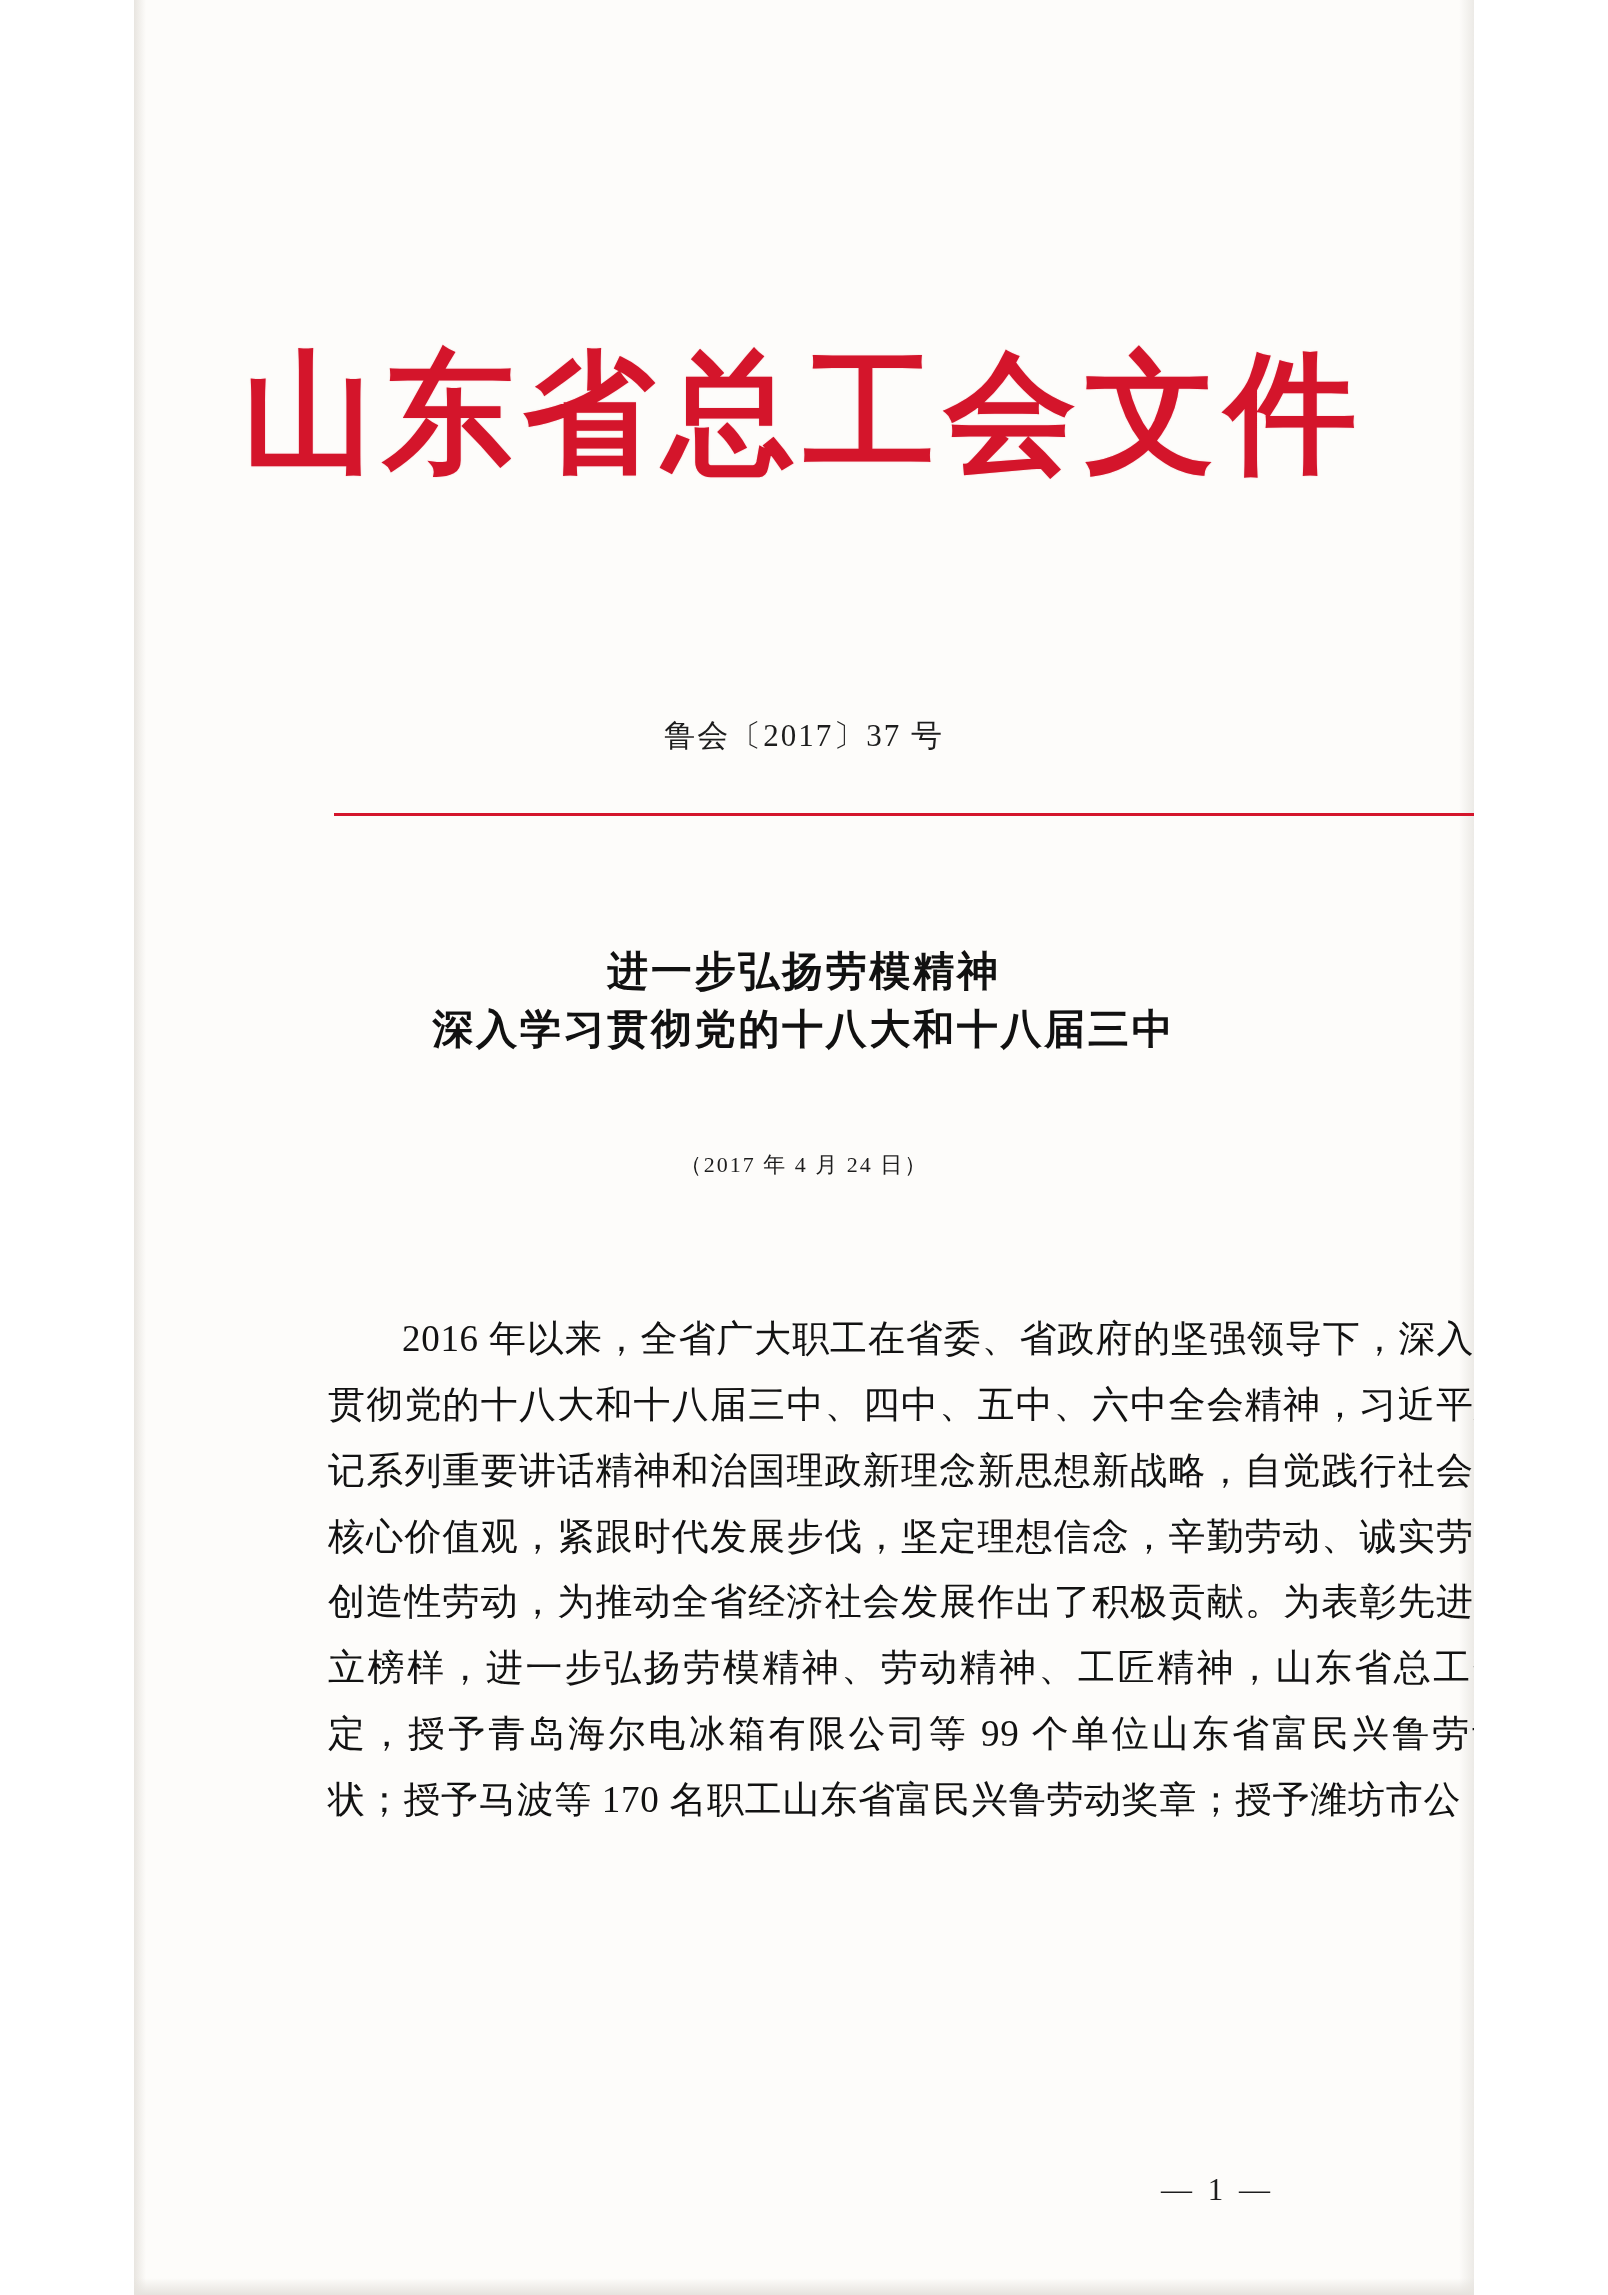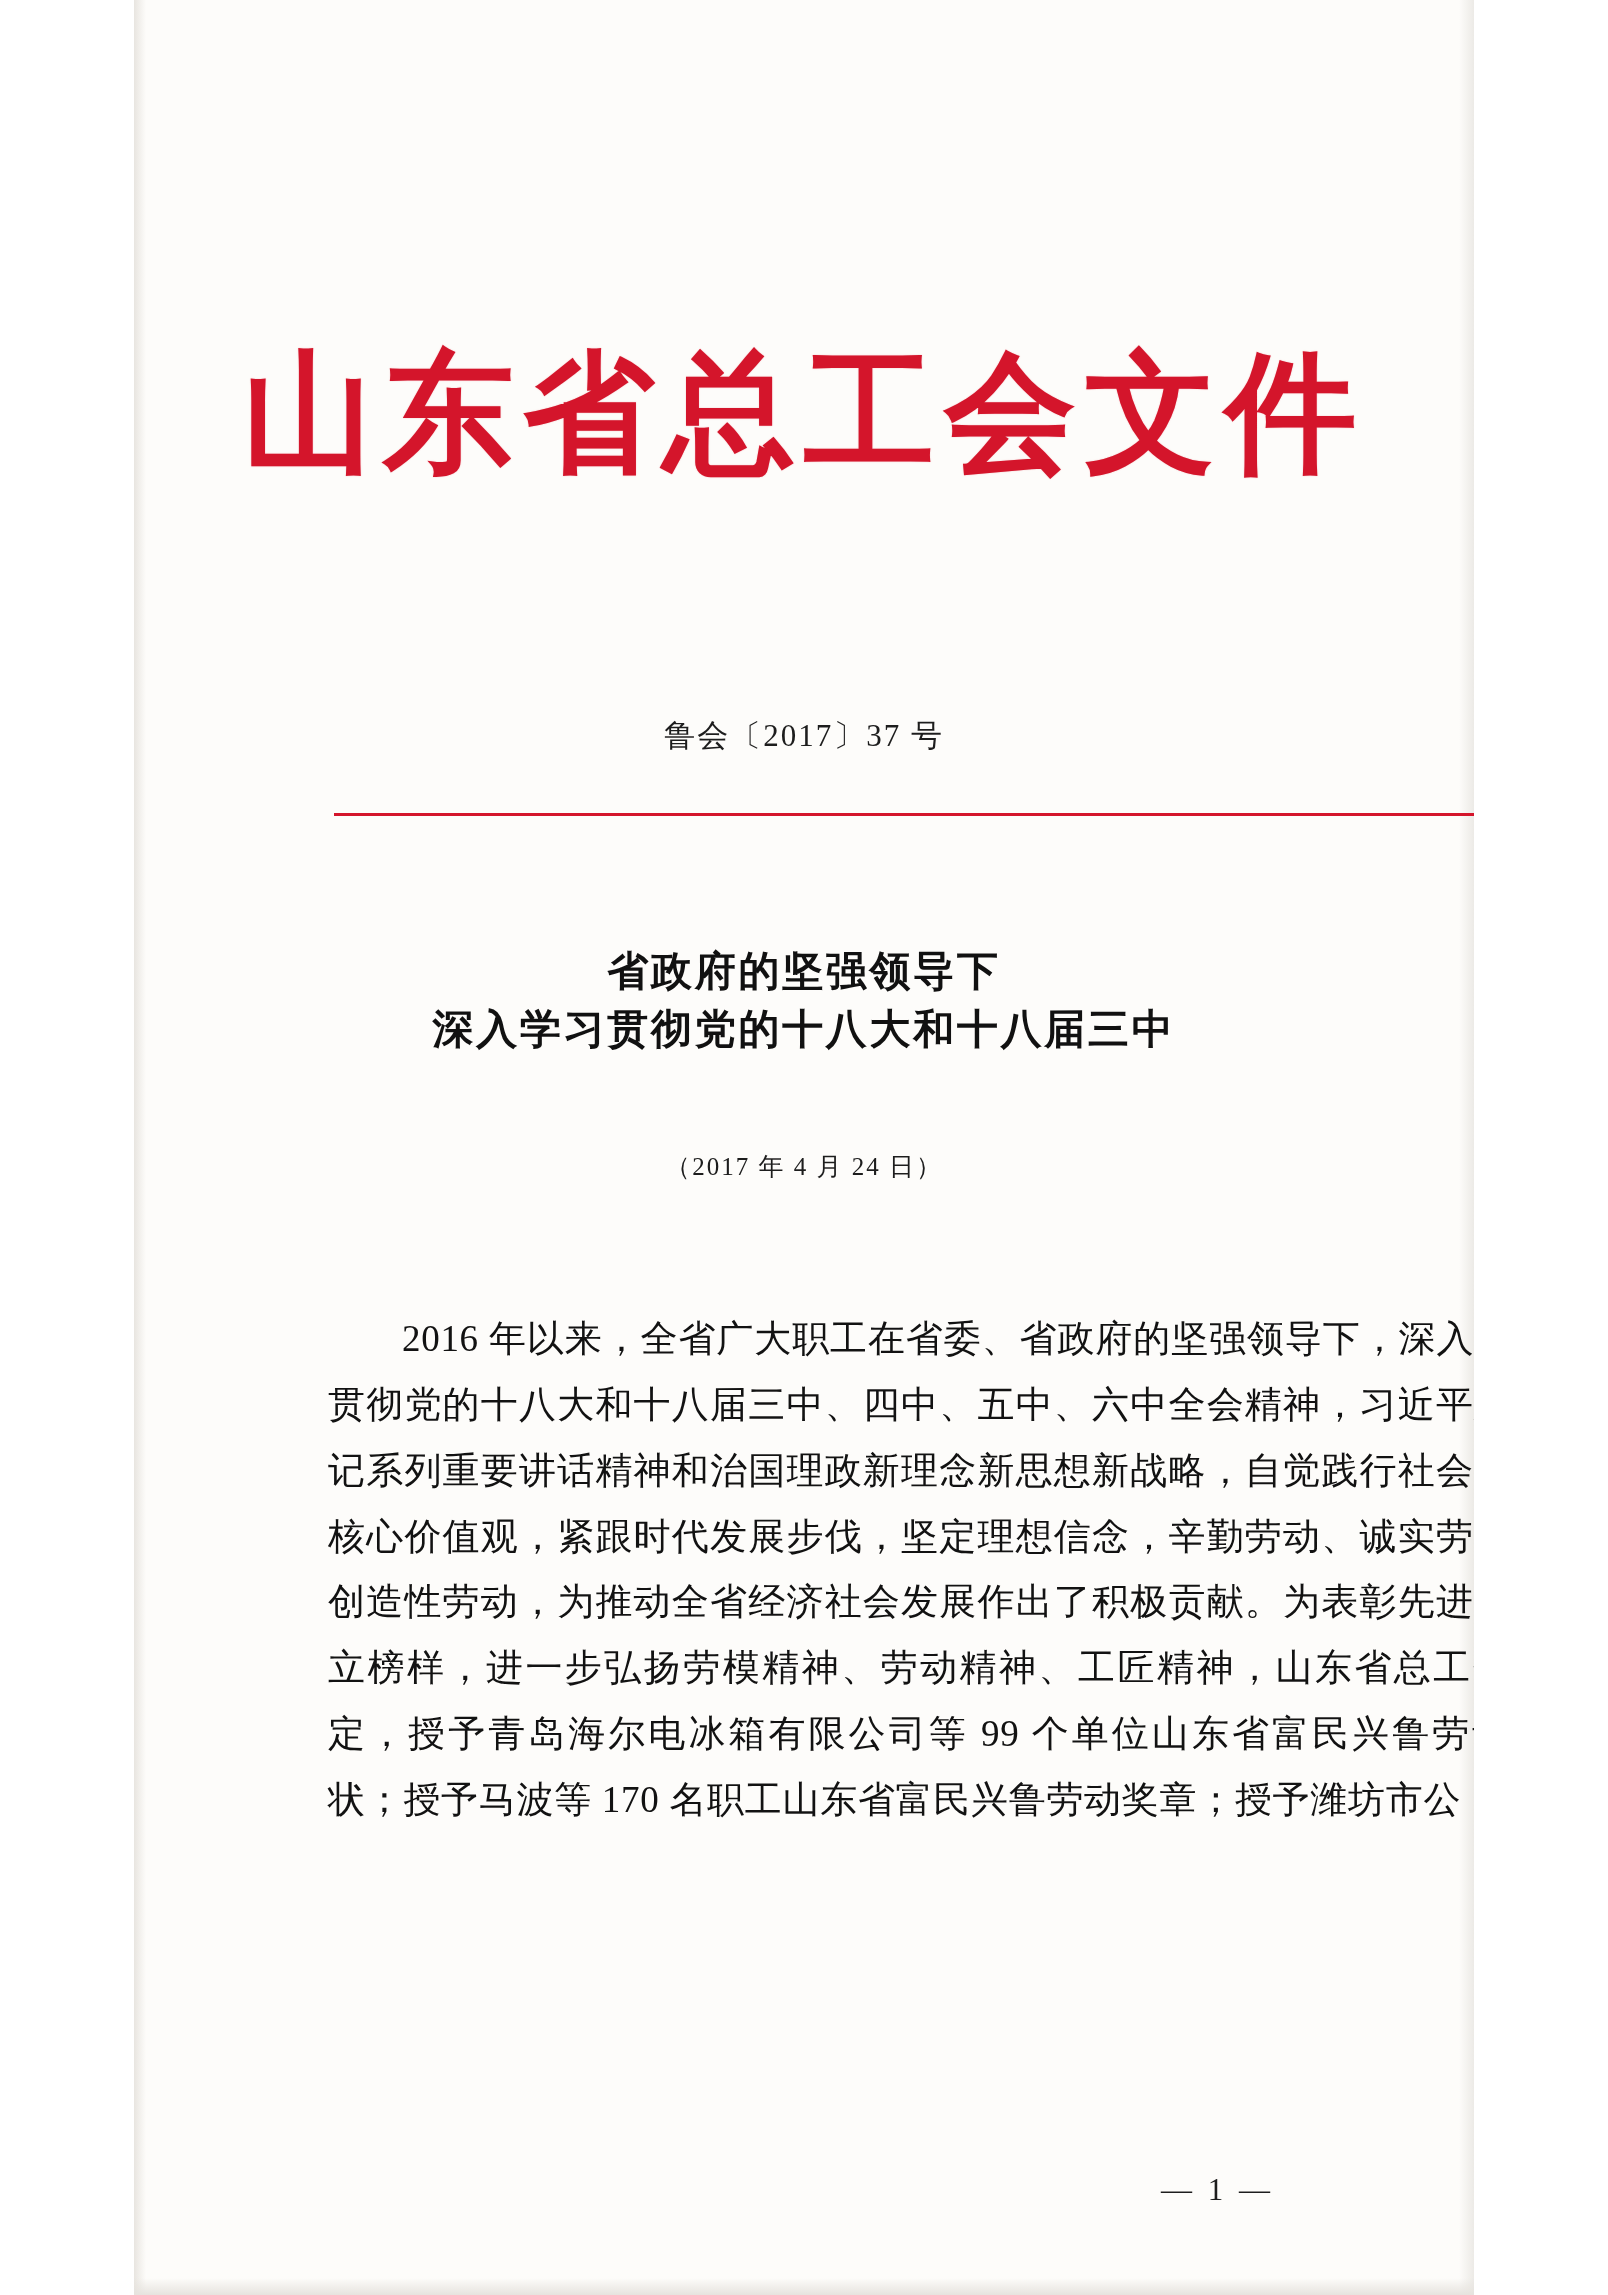--- a/index.html
+++ b/index.html
@@ -92,21 +92,21 @@
     line-height: 1.42;
     color: #111111;
   }
 
   .date-line {
     position: absolute;
     top: 1150px;
     left: 0;
     width: 100%;
     text-align: center;
-    font-size: 25px;
+    font-size: 22px;
     letter-spacing: 2px;
     color: #1d1d1d;
     font-family: "Liberation Serif", serif;
   }
 
   .body-text {
     position: absolute;
     top: 1306px;
     left: 194px;
     width: 1222px;
@@ -142,21 +142,21 @@
   <div class="paper-edge-right"></div>
   <div class="paper-edge-bottom"></div>
 
   <div class="masthead">山东省总工会文件</div>
 
   <div class="doc-number">鲁会〔2017〕37 号</div>
 
   <div class="red-rule"></div>
 
   <div class="title-block">
-    <div class="title-line">省政府的坚强领导下</div>
+    <div class="title-line">进一步弘扬劳模精神</div>
     <div class="title-line">深入学习贯彻党的十八大和十八届三中</div>
   </div>
 
   <div class="date-line">（2017 年 4 月 24 日）</div>
 
   <div class="body-text">
     <p>2016 年以来，全省广大职工在省委、省政府的坚强领导下，深入学习贯彻党的十八大和十八届三中、四中、五中、六中全会精神，习近平总书记系列重要讲话精神和治国理政新理念新思想新战略，自觉践行社会主义核心价值观，紧跟时代发展步伐，坚定理想信念，辛勤劳动、诚实劳动、创造性劳动，为推动全省经济社会发展作出了积极贡献。为表彰先进、树立榜样，进一步弘扬劳模精神、劳动精神、工匠精神，山东省总工会决定，授予青岛海尔电冰箱有限公司等 99 个单位山东省富民兴鲁劳动奖状；授予马波等 170 名职工山东省富民兴鲁劳动奖章；授予潍坊市公</p>
   </div>
 
   <div class="page-number">— 1 —</div>

